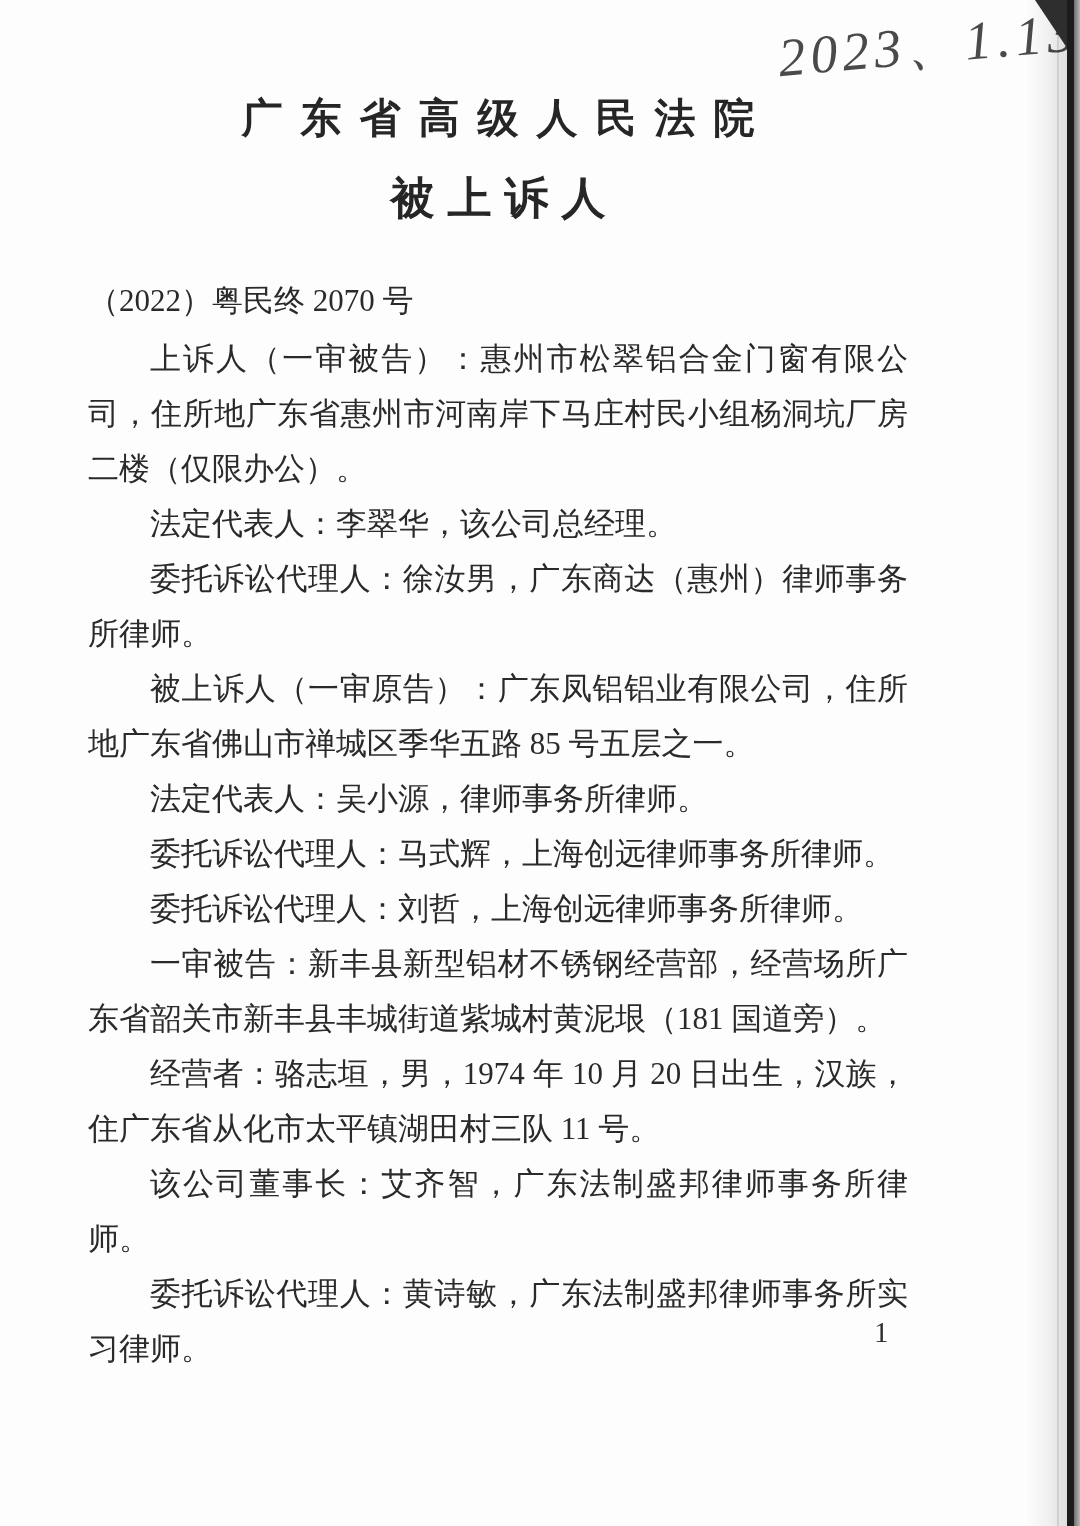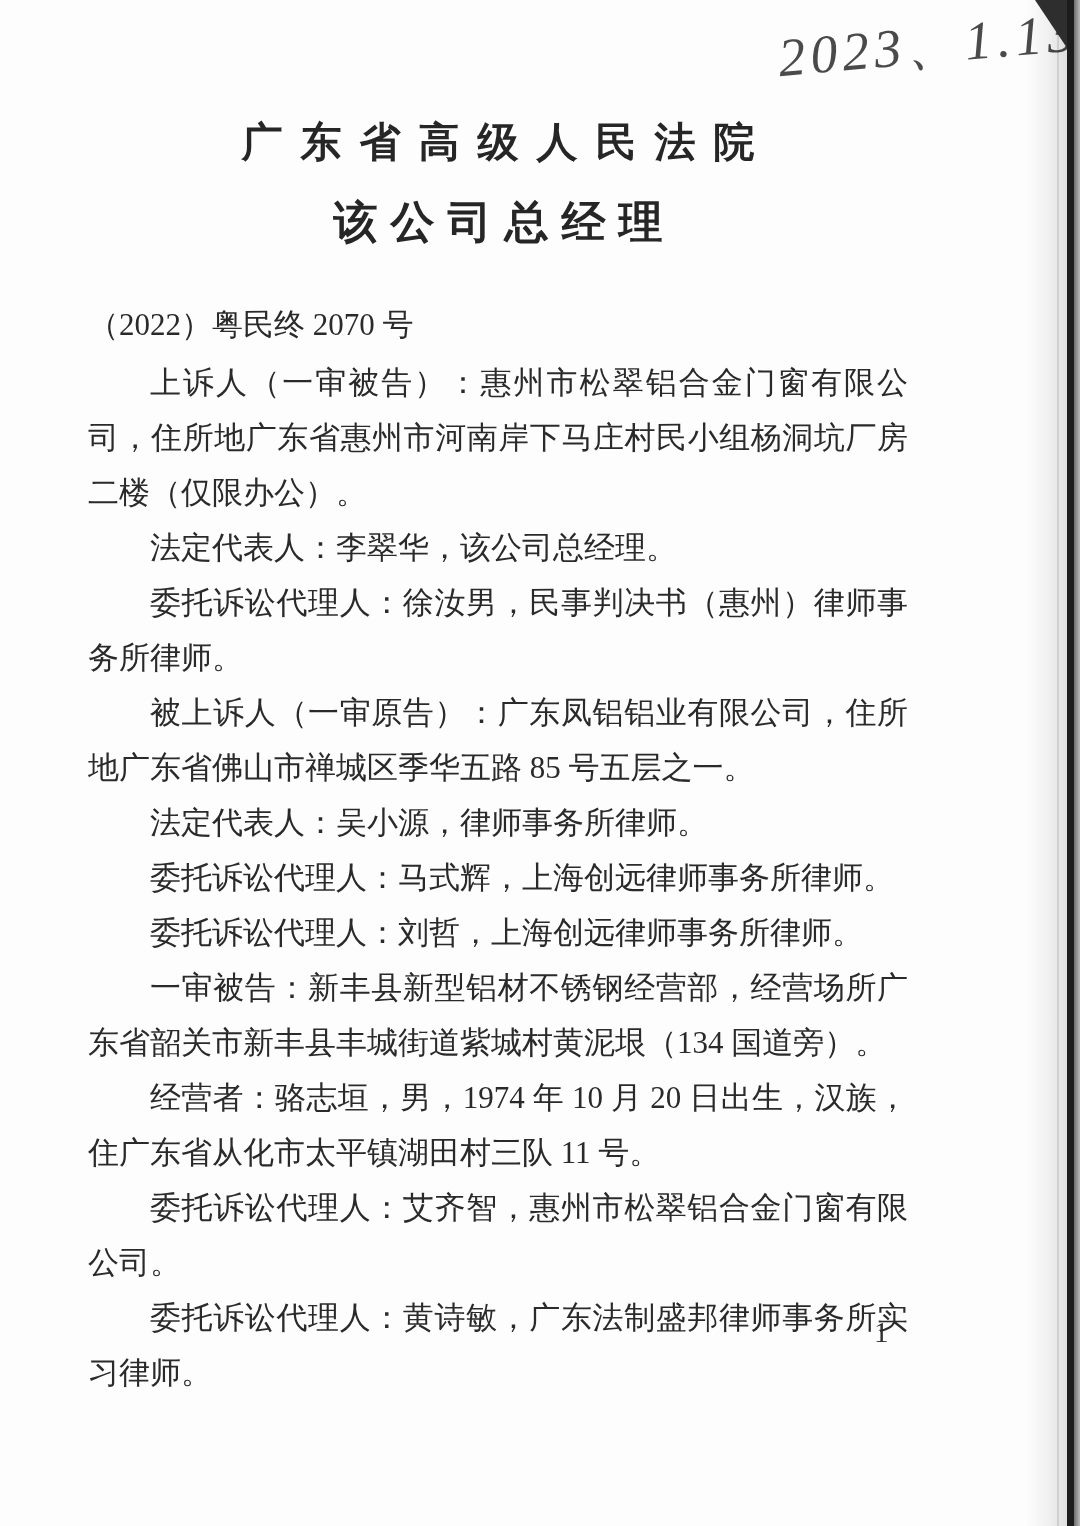--- a/index.html
+++ b/index.html
@@ -58,21 +58,21 @@
     white-space: nowrap;
   }
   
   .content {
     position: absolute;
     left: 88px; top: 0;
     width: 820px;
   }
   .court {
     margin: 0;
-    padding-top: 120px;
+    padding-top: 96px;
     padding-left: 18px; 
     text-align: center;
     font-size: 41px;
     line-height: 1.1;
     font-weight: 600;
     letter-spacing: 18px;
     color: #262626;
   }
   .doctype {
     margin: 0;
@@ -114,35 +114,35 @@
 </head>
 <body>
 
 <div class="paper">
 
   <div class="handwriting">2023、1.13</div>
 
   <div class="content">
     <h1 class="court">广东省高级人民法院</h1>
 
-    <h2 class="doctype">该公司总经理</h2>
+    <h2 class="doctype">被上诉人</h2>
 
     <div class="caseno">（2022）粤民终 2070 号</div>
 
     <div class="bodytext">
       <p>上诉人（一审被告）：惠州市松翠铝合金门窗有限公司，住所地广东省惠州市河南岸下马庄村民小组杨洞坑厂房二楼（仅限办公）。</p>
       <p>法定代表人：李翠华，该公司总经理。</p>
-      <p>委托诉讼代理人：徐汝男，民事判决书（惠州）律师事务所律师。</p>
+      <p>委托诉讼代理人：徐汝男，广东商达（惠州）律师事务所律师。</p>
       <p>被上诉人（一审原告）：广东凤铝铝业有限公司，住所地广东省佛山市禅城区季华五路 85 号五层之一。</p>
       <p>法定代表人：吴小源，律师事务所律师。</p>
       <p>委托诉讼代理人：马式辉，上海创远律师事务所律师。</p>
       <p>委托诉讼代理人：刘哲，上海创远律师事务所律师。</p>
-      <p>一审被告：新丰县新型铝材不锈钢经营部，经营场所广东省韶关市新丰县丰城街道紫城村黄泥垠（134 国道旁）。</p>
+      <p>一审被告：新丰县新型铝材不锈钢经营部，经营场所广东省韶关市新丰县丰城街道紫城村黄泥垠（181 国道旁）。</p>
       <p>经营者：骆志垣，男，1974 年 10 月 20 日出生，汉族，住广东省从化市太平镇湖田村三队 11 号。</p>
-      <p>委托诉讼代理人：艾齐智，惠州市松翠铝合金门窗有限公司。</p>
+      <p>该公司董事长：艾齐智，广东法制盛邦律师事务所律师。</p>
       <p>委托诉讼代理人：黄诗敏，广东法制盛邦律师事务所实习律师。</p>
     </div>
   </div>
 
   <div class="pageno">1</div>
 
   <div class="edge-faint"></div>
   <div class="edge-shade"></div>
   <div class="corner-wedge"></div>
   <div class="edge-line"></div>

